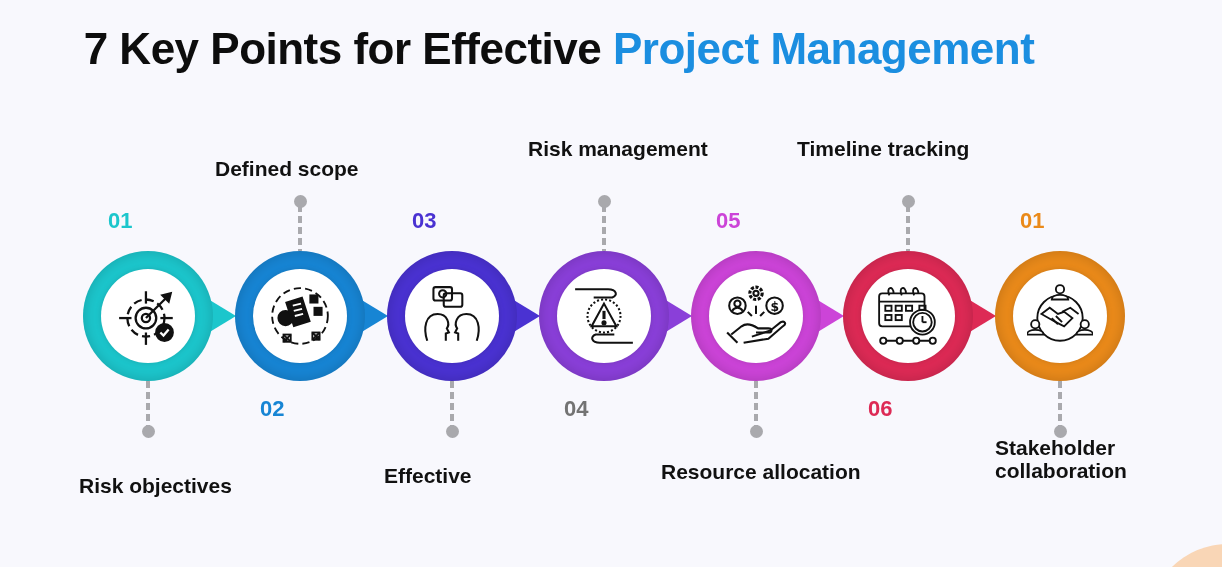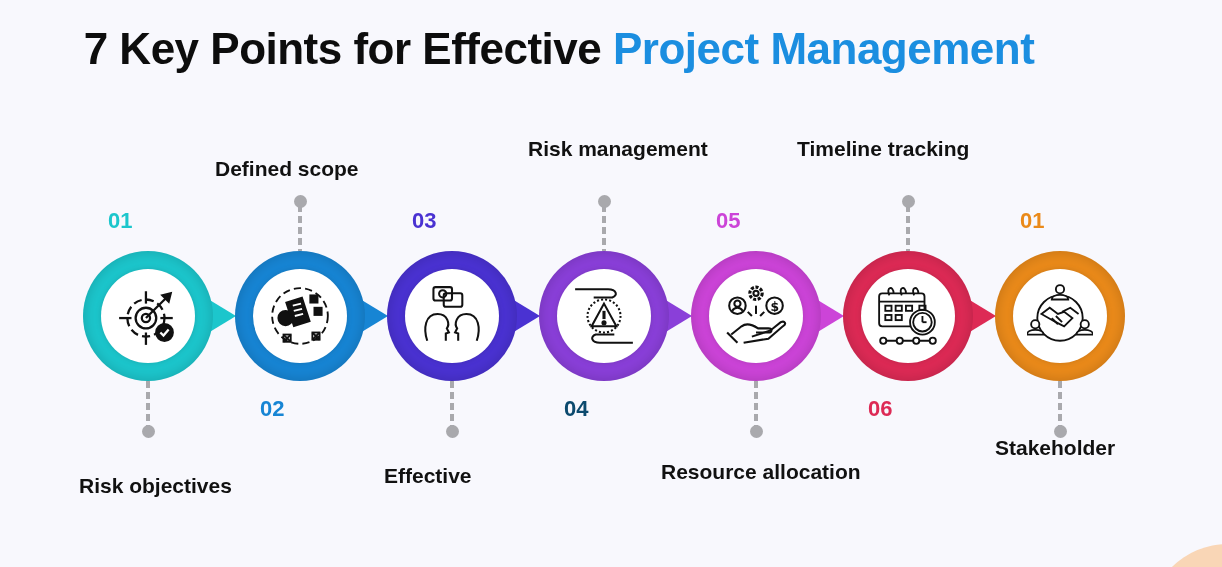--- a/index.html
+++ b/index.html
@@ -140,21 +140,21 @@
   <div class="inner">
     <svg viewBox="0 0 64 64" fill="none" stroke="#111" stroke-width="2">
       <path d="M4 6 L36 6 C44 6 46 12 40 14 L22 14"></path>
       <path d="M60 58 L28 58 C20 58 18 52 24 50 L42 50"></path>
       <circle cx="32" cy="32" r="16" stroke-dasharray="2 2"></circle>
       <path d="M32 20 L44 42 L20 42 Z"></path>
       <line x1="32" y1="27" x2="32" y2="35" stroke-width="3"></line>
       <circle cx="32" cy="38.5" r="1.5" fill="#111"></circle>
     </svg>
   </div>
-  <div class="num down" style="color:#0c4a6e">04</div>
+  <div class="num down" style="color:#737373">04</div>
 </div>
 <div class="label" style="left:486px; top:137px;margin-left:42px;">Risk management</div>
 
 <div class="step" style="left:756px; top:316px; --c:#cc44d8;">
   <div class="num up" style="color:#cc44d8">05</div>
   <div class="pointer"></div>
   <div class="ring" style="background:#cc44d8"></div>
   <div class="inner">
     <svg viewBox="0 0 64 64" fill="none" stroke="#111" stroke-width="2">
       <circle cx="14" cy="22" r="8"></circle>
@@ -226,15 +226,16 @@
       <path d="M50 30 L42 24 L34 28"></path>
       <line x1="24" y1="34" x2="30" y2="40"></line>
         <line x1="28" y1="32" x2="34" y2="38"></line>
     </svg>
   </div>
   <div class="conn down"></div>
   <div class="dot down"></div>
 </div>
 <div class="label" style="left:995px; top:436px;">
   <div>Stakeholder</div>
+  <div>collaboration</div>
 </div>
 
 <div class="deco"></div>
 
 </body></html>

